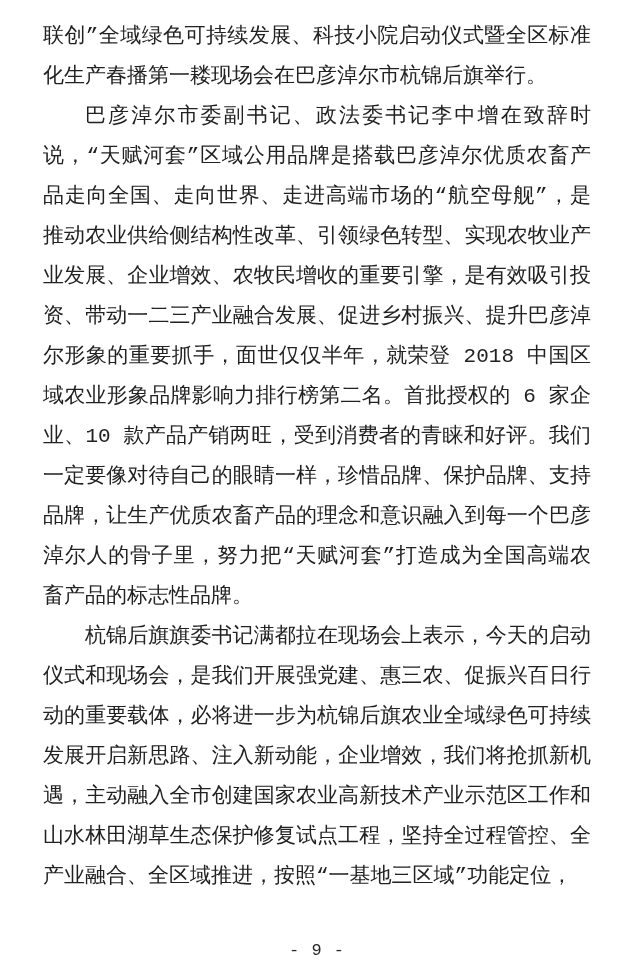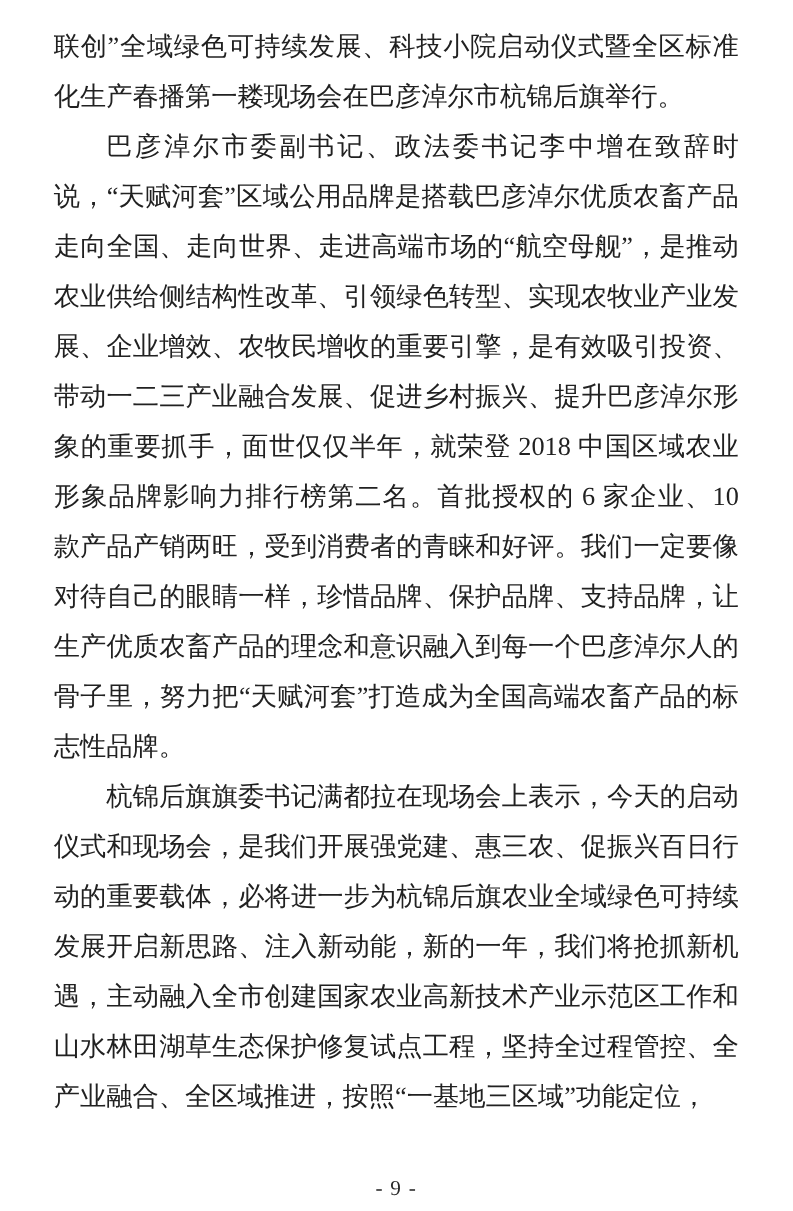--- a/index.html
+++ b/index.html
@@ -6,21 +6,21 @@
     margin: 0;
     padding: 0;
     background: #ffffff;
   }
   .page {
     position: relative;
     width: 634px;
     height: 969px;
     background: #ffffff;
     overflow: hidden;
-    font-family: Liberation Serif, serif;
+    font-family: Liberation Mono, monospace;
   }
   .body-text {
     position: absolute;
     left: 43px;
     right: 43px;
     top: 17px;
     color: #212121;
     font-size: 21px;
     line-height: 40px;
     text-align: justify;
@@ -46,16 +46,16 @@
     letter-spacing: 1px;
   }
 </style>
 </head>
 <body>
 
 <div class="page">
   <div class="body-text">
     <p class="para">联创”全域绿色可持续发展、科技小院启动仪式暨全区标准化生产春播第一耧现场会在巴彦淖尔市杭锦后旗举行。</p>
     <p class="para indent">巴彦淖尔市委副书记、政法委书记李中增在致辞时说，“天赋河套”区域公用品牌是搭载巴彦淖尔优质农畜产品走向全国、走向世界、走进高端市场的“航空母舰”，是推动农业供给侧结构性改革、引领绿色转型、实现农牧业产业发展、企业增效、农牧民增收的重要引擎，是有效吸引投资、带动一二三产业融合发展、促进乡村振兴、提升巴彦淖尔形象的重要抓手，面世仅仅半年，就荣登 2018 中国区域农业形象品牌影响力排行榜第二名。首批授权的 6 家企业、10 款产品产销两旺，受到消费者的青睐和好评。我们一定要像对待自己的眼睛一样，珍惜品牌、保护品牌、支持品牌，让生产优质农畜产品的理念和意识融入到每一个巴彦淖尔人的骨子里，努力把“天赋河套”打造成为全国高端农畜产品的标志性品牌。</p>
-    <p class="para indent">杭锦后旗旗委书记满都拉在现场会上表示，今天的启动仪式和现场会，是我们开展强党建、惠三农、促振兴百日行动的重要载体，必将进一步为杭锦后旗农业全域绿色可持续发展开启新思路、注入新动能，新的一年，我们将抢抓新机遇，主动融入全市创建国家农业高新技术产业示范区工作和山水林田湖草生态保护修复试点工程，坚持全过程管控、全产业融合、全区域推进，按照“一基地三区域”功能定位，</p>
+    <p class="para indent">杭锦后旗旗委书记满都拉在现场会上表示，今天的启动仪式和现场会，是我们开展强党建、惠三农、促振兴百日行动的重要载体，必将进一步为杭锦后旗农业全域绿色可持续发展开启新思路、注入新动能，企业增效，我们将抢抓新机遇，主动融入全市创建国家农业高新技术产业示范区工作和山水林田湖草生态保护修复试点工程，坚持全过程管控、全产业融合、全区域推进，按照“一基地三区域”功能定位，</p>
   </div>
   <div class="footer">- 9 -</div>
 </div>
 
 </body></html>

